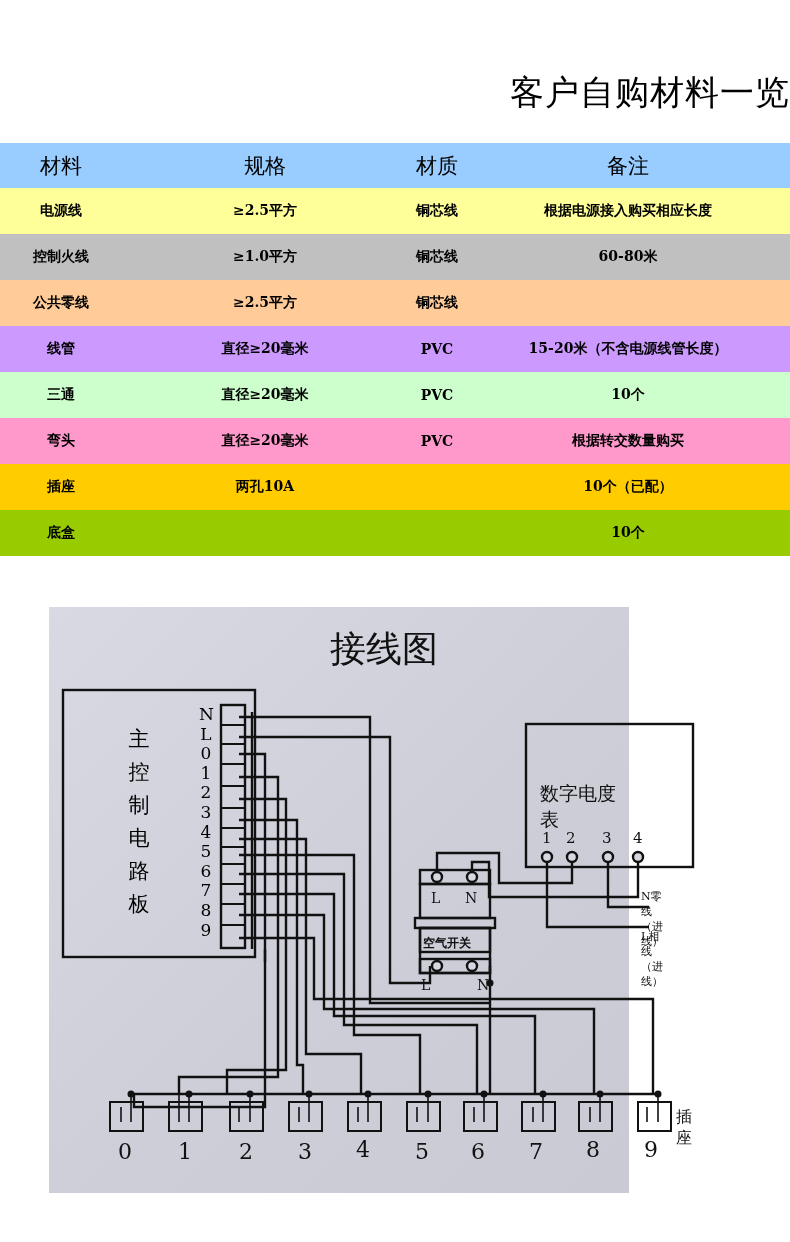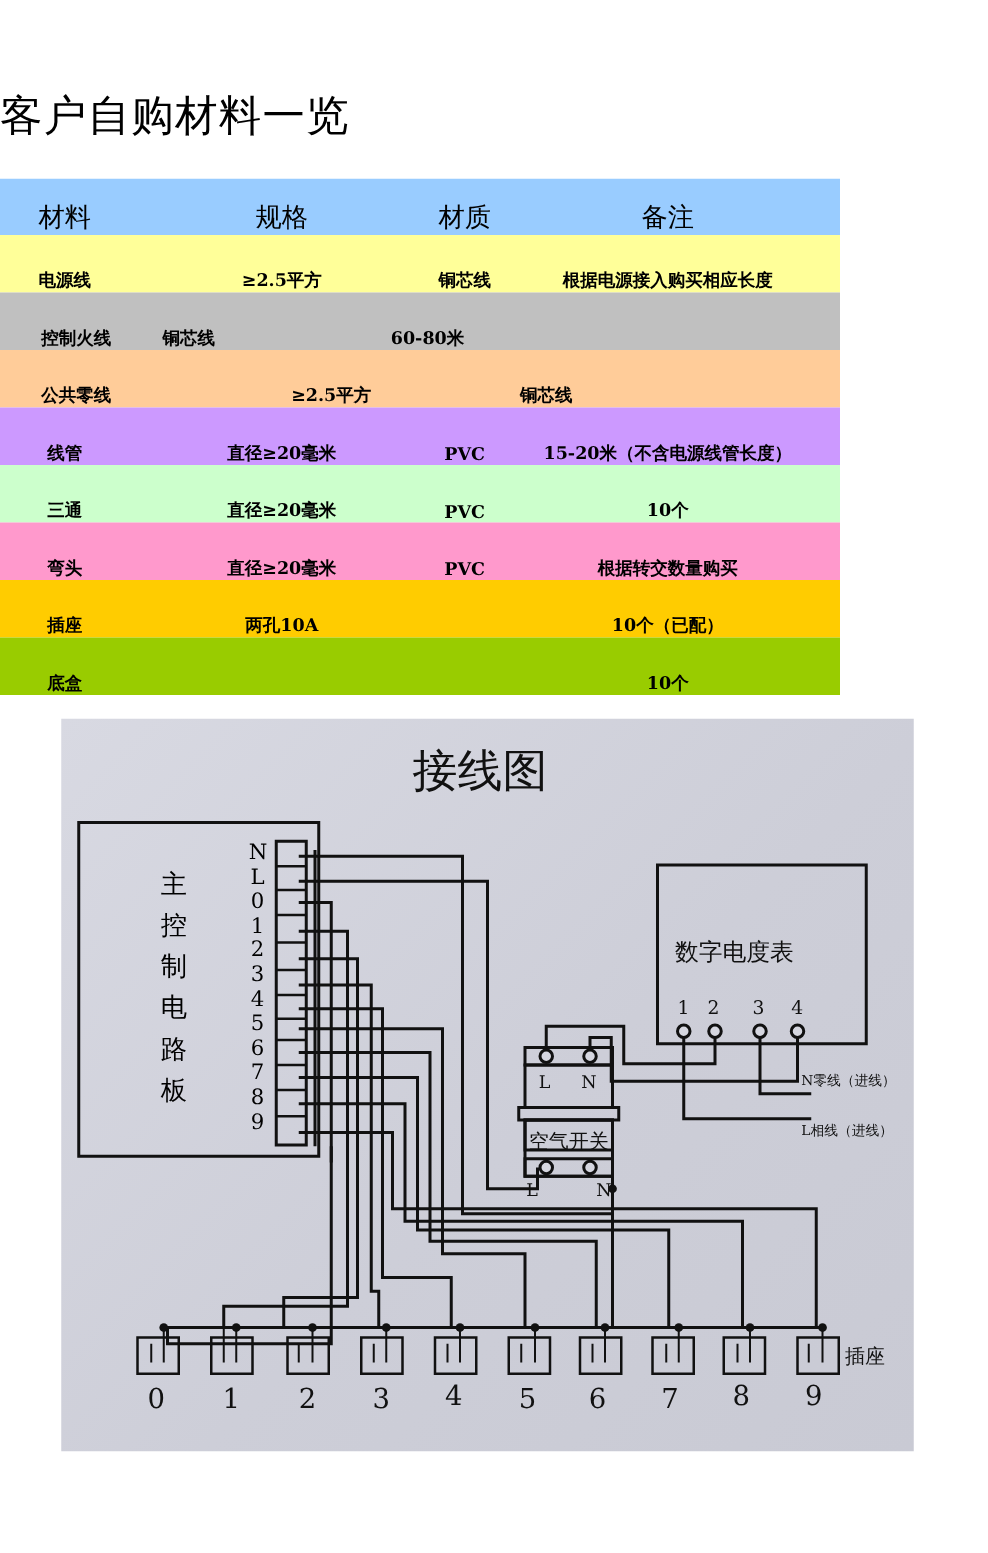--- a/index.html
+++ b/index.html
@@ -1,29 +1,29 @@
 <!DOCTYPE html>
 <html><head>
 <meta charset="utf-8">
 <style>
   html, body { margin: 0; padding: 0; background: #ffffff; }
   body { width: 790px; height: 1242px; position: relative; overflow: hidden;
          font-family: "DejaVu Sans", sans-serif; color: #000; }
-  .title { position: absolute; top: 70px; left: 0; width: 790px; text-align: left;
+  .title { position: absolute; top: 70px; left: 0; width: 790px; text-align: right;
            font-size: 34px; font-weight: normal; letter-spacing: 1px; }
   .table { position: absolute; top: 143px; left: 0; width: 790px; }
-  .row { display: flex; align-items: flex-end; width: 672px; height: 46px; }
+  .row { display: flex; align-items: center; width: 790px; height: 46px; }
   .row.header { height: 45px; font-size: 21px; }
   .row .c { text-align: center; font-family: "DejaVu Serif", serif; font-weight: bold; font-size: 14px; }
   .row.header .c { font-weight: normal; font-size: 21px; font-family: "DejaVu Sans", sans-serif; }
   .c1 { width: 122px; }
   .c2 { width: 286px; }
   .c3 { width: 58px; }
   .c4 { width: 324px; }
-  .diagram { position: absolute; left: 49px; top: 575px; width: 682px; height: 586px;
+  .diagram { position: absolute; left: 49px; top: 607px; width: 580px; height: 586px;
              background: linear-gradient(135deg, #d8d9e2 0%, #cdced8 55%, #c9cad4 100%); }
   .diagram svg { position: absolute; left: 0; top: 0; }
   .dtext { position: absolute; font-family: "DejaVu Serif", serif; color: #111; }
 </style>
 </head>
 <body>
 
 <div class="title">客户自购材料一览</div>
 
 <div class="table">
@@ -34,20 +34,21 @@
     <div class="c c4">备注</div>
   </div>
   <div class="row" style="background:#ffff99">
     <div class="c c1">电源线</div>
     <div class="c c2">≥2.5平方</div>
     <div class="c c3">铜芯线</div>
     <div class="c c4">根据电源接入购买相应长度</div>
   </div>
   <div class="row" style="background:#c0c0c0">
     <div class="c c1">控制火线</div>
+    <div class="c c2">≥1.0平方</div>
     <div class="c c3">铜芯线</div>
     <div class="c c4">60-80米</div>
   </div>
   <div class="row" style="background:#ffcc99">
     <div class="c c1">公共零线</div>
     <div class="c c2">≥2.5平方</div>
     <div class="c c3">铜芯线</div>
   </div>
   <div class="row" style="background:#cc99ff">
     <div class="c c1">线管</div>
@@ -221,21 +222,21 @@
   </div>
 
   <div class="dtext" style="left:491px; top:160px; font-size:19px; font-family:'DejaVu Sans',sans-serif;margin-top:14px;">数字电度表</div>
   <div class="dtext" style="left:493px; top:222px; font-size:15px;">1</div>
   <div class="dtext" style="left:517px; top:222px; font-size:15px;">2</div>
   <div class="dtext" style="left:553px; top:222px; font-size:15px;">3</div>
   <div class="dtext" style="left:584px; top:222px; font-size:15px;">4</div>
 
   <div class="dtext" style="left:382px; top:283px; font-size:14px;">L</div>
   <div class="dtext" style="left:416px; top:283px; font-size:14px;">N</div>
-  <div class="dtext" style="left:374px; top:328px; font-size:16px; font-weight:normal; font-family:'DejaVu Sans',sans-serif;">空气开关</div>
+  <div class="dtext" style="left:374px; top:328px; font-size:12px; font-weight:bold; font-family:'DejaVu Sans',sans-serif;">空气开关</div>
   <div class="dtext" style="left:372px; top:370px; font-size:14px;">L</div>
   <div class="dtext" style="left:428px; top:370px; font-size:14px;">N</div>
 
   <div class="dtext" style="left:592px; top:282px; font-size:11px;">N零线（进线）</div>
   <div class="dtext" style="left:592px; top:322px; font-size:11px;">L相线（进线）</div>
 
   <div class="dtext" style="left:627px; top:500px; font-size:16px; font-family:'DejaVu Sans',sans-serif;">插座</div>
 
   <div class="dtext" style="left:69px; top:532px; font-size:22px;">0</div>
   <div class="dtext" style="left:129px; top:532px; font-size:22px;">1</div>

